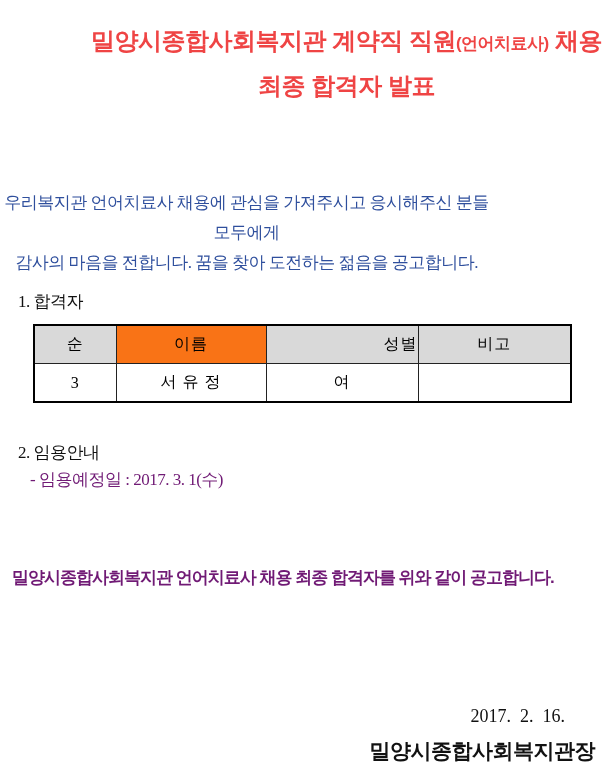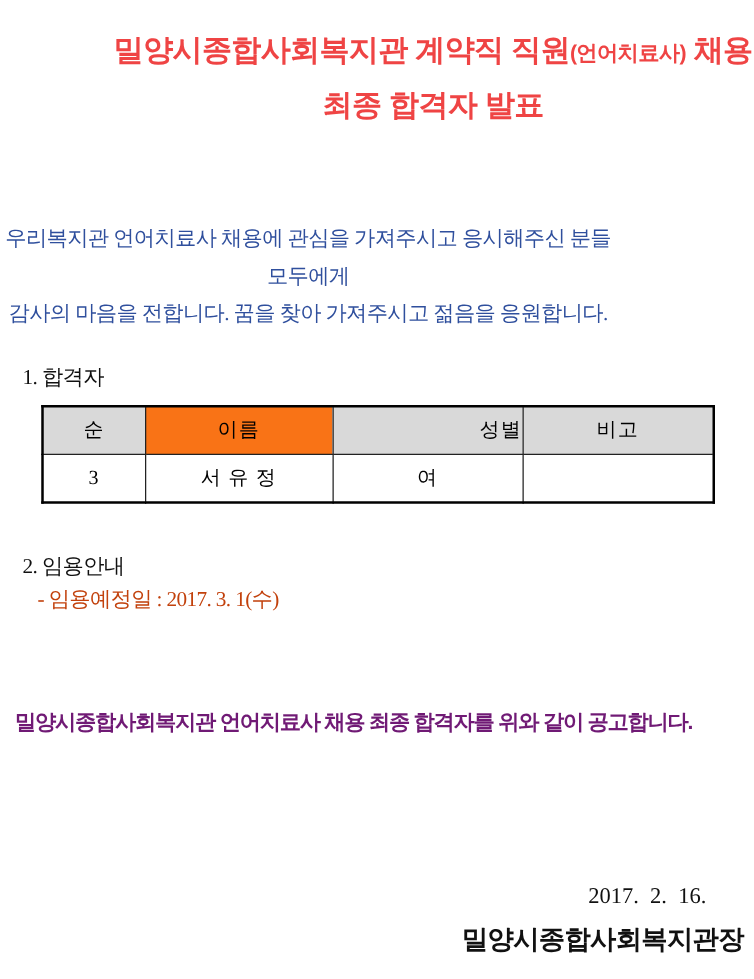--- a/index.html
+++ b/index.html
@@ -31,21 +31,21 @@
     letter-spacing: -0.5px;
     padding-left: 45px;
   }
   .title .paren {
     font-size: 17px;
     font-weight: bold;
   }
   
   .greeting {
     position: absolute;
-    top: 176px;
+    top: 188px;
     left: 0;
     width: 493px;
     text-align: center;
     font-family: "Liberation Serif", serif;
     font-size: 17px;
     line-height: 30px;
     letter-spacing: -0.5px;
   }
   
   .section-heading {
@@ -57,21 +57,21 @@
     letter-spacing: -0.5px;
   }
   .heading-1 { top: 290px; }
   .heading-2 { top: 441px; }
   .sub-item {
     position: absolute;
     left: 30px;
     top: 468px;
     font-family: "Liberation Serif", serif;
     font-size: 17px;
-    color: #c2410c;
+    color: #701a75;
     letter-spacing: -0.5px;
   }
   
   .result-table {
     position: absolute;
     top: 324px;
     left: 33px;
     width: 537px;
     border-collapse: collapse;
     table-layout: fixed;
@@ -134,21 +134,21 @@
 
 <div class="page">
 
   <div class="title">
     <div><span>밀양시종합사회복지관 계약직 직원</span><span class="paren">(언어치료사)</span><span> 채용</span></div>
     <div>최종 합격자 발표</div>
   </div>
 
   <div class="greeting" style="color: rgb(47, 79, 157);">
     <div>우리복지관 언어치료사 채용에 관심을 가져주시고 응시해주신 분들 모두에게</div>
-    <div>감사의 마음을 전합니다. 꿈을 찾아 가져주시고 젊음을 응원합니다.</div>
+    <div>감사의 마음을 전합니다. 꿈을 찾아 도전하는 젊음을 공고합니다.</div>
   </div>
 
   <div class="section-heading heading-1">1. 합격자</div>
 
   <table class="result-table">
     <colgroup>
       <col style="width: 82px">
       <col style="width: 150px">
       <col style="width: 152px">
       <col style="width: 153px">

